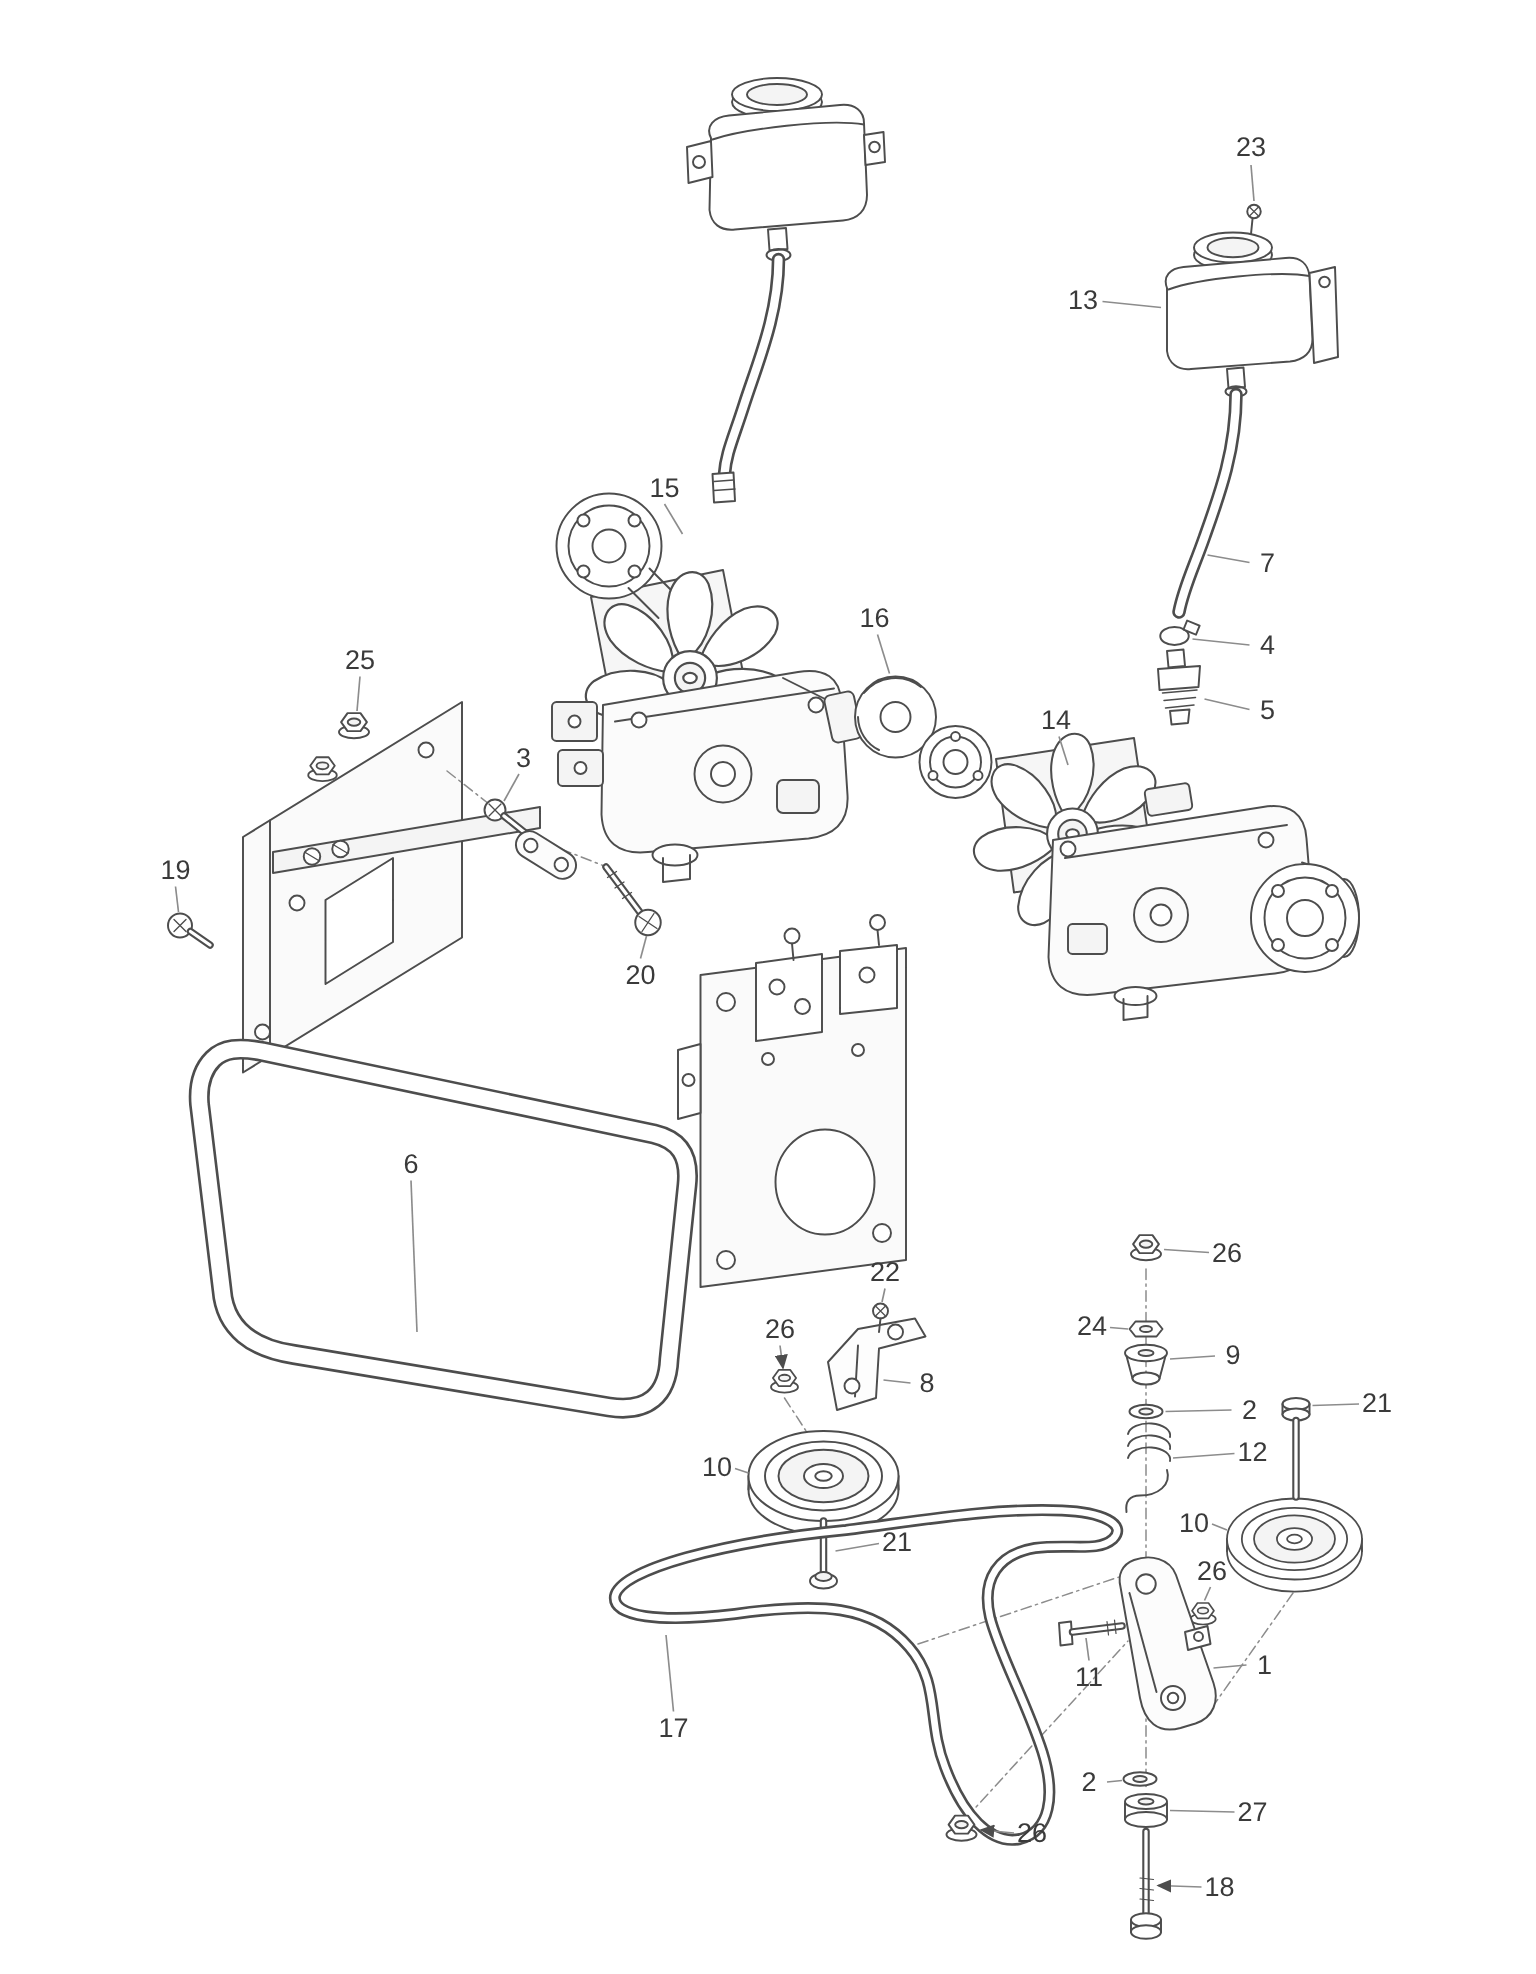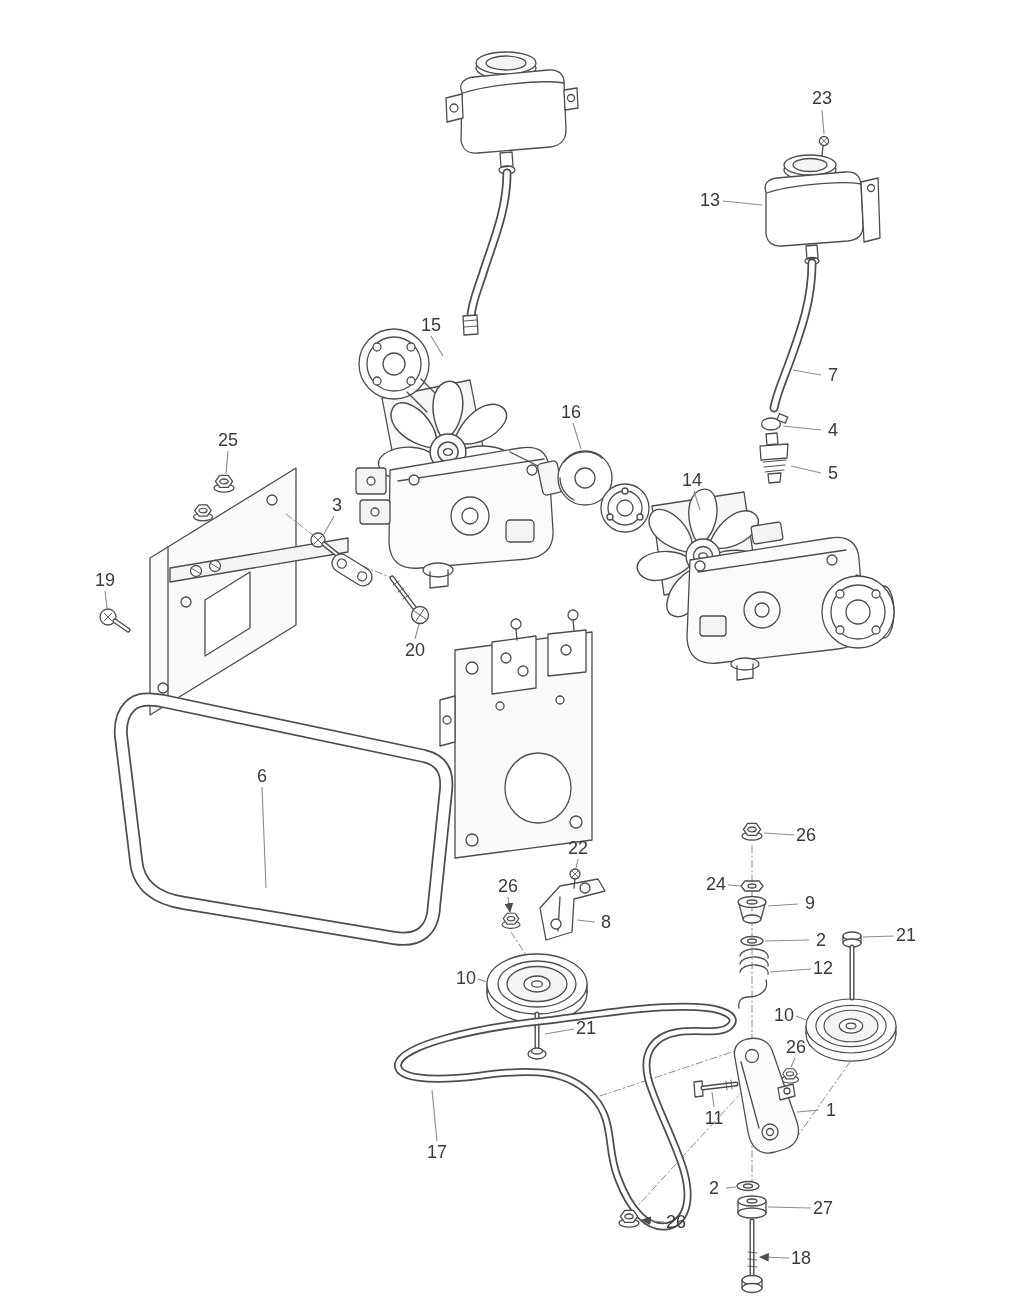--- a/index.html
+++ b/index.html
@@ -1,17 +1,17 @@
 <!DOCTYPE html>
 <html><head>
 <meta charset="utf-8">
 <style>
   html,body{margin:0;padding:0;background:#ffffff;}
   .page{position:relative;width:934px;height:1316px;background:#ffffff;overflow:hidden;
-        font-family:"Liberation Sans", sans-serif;}
+        font-family:"Liberation Sans", sans-serif;margin-left:12px;}
   svg{display:block;}
   .leader{stroke:#8c8c8c;stroke-width:1.1;fill:none;}
   .callout-label{font:18px "Liberation Sans", sans-serif;fill:#3a3a3a;stroke:none;
                  text-anchor:middle;dominant-baseline:central;}
   .dash{stroke:#8c8c8c;stroke-width:1;fill:none;stroke-dasharray:7 3 1.5 3;}
   .hose-outer{stroke:#4d4d4d;stroke-width:9;fill:none;}
   .hose-inner{stroke:#ffffff;stroke-width:5.5;fill:none;}
   .tube-outer{stroke:#4d4d4d;stroke-width:14;fill:none;}
   .tube-inner{stroke:#ffffff;stroke-width:10.5;fill:none;}
   .belt-outer{stroke:#4d4d4d;stroke-width:8;fill:none;}

